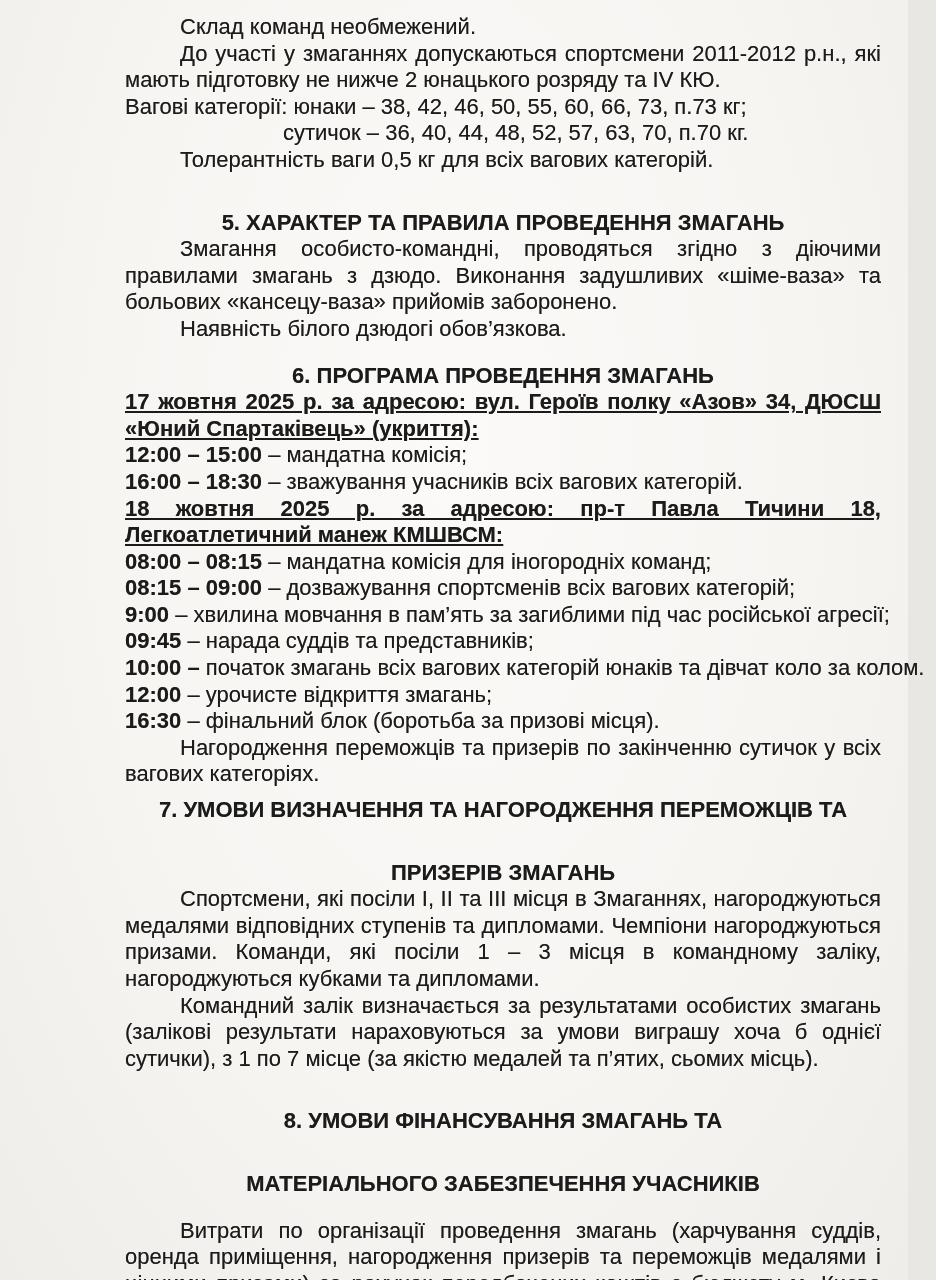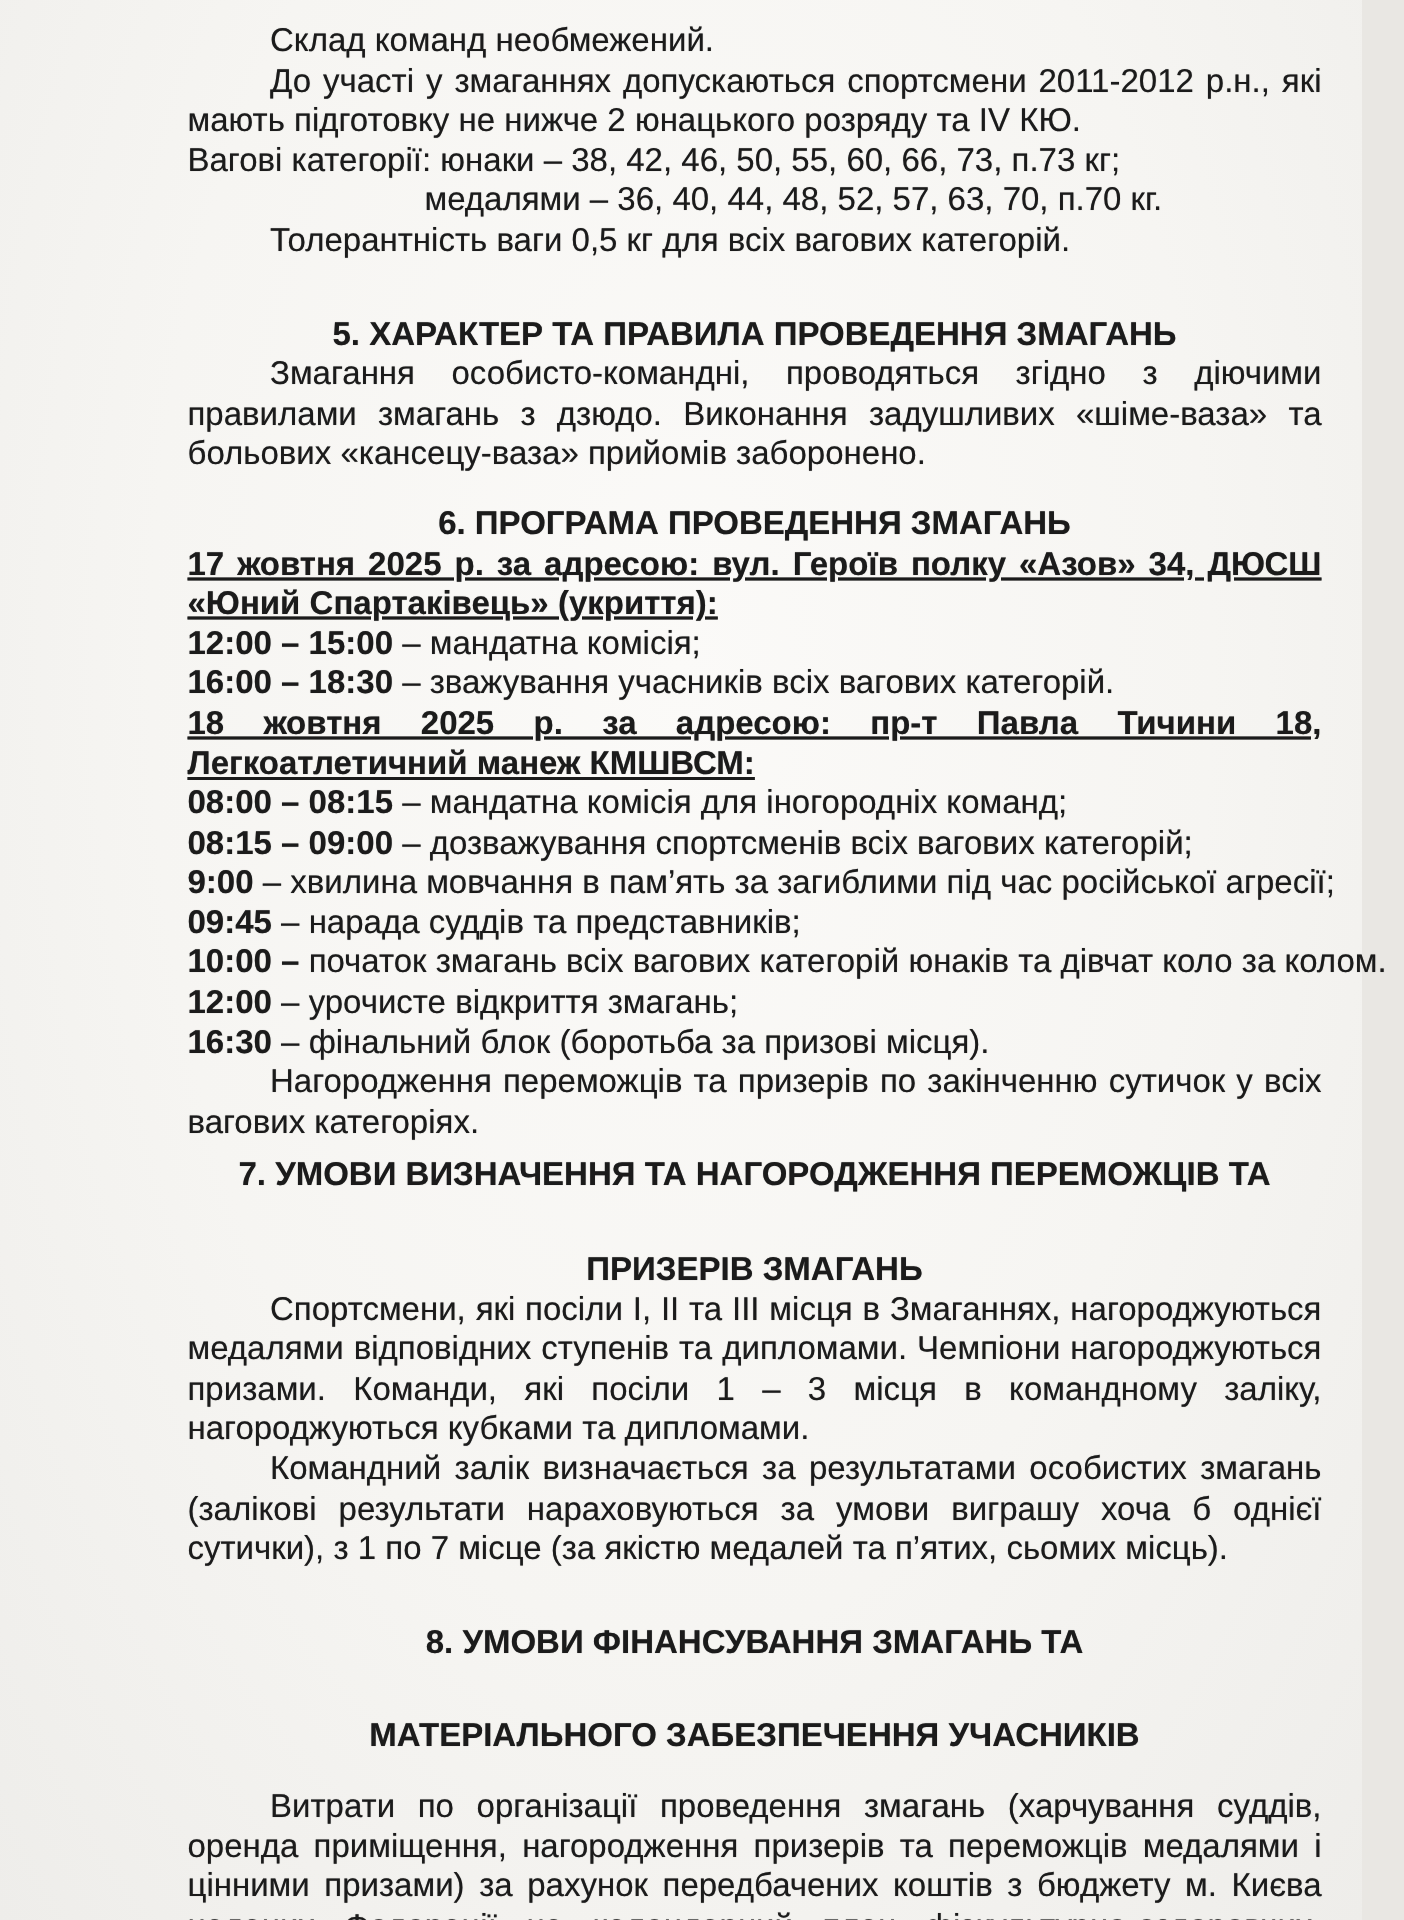--- a/index.html
+++ b/index.html
@@ -68,27 +68,28 @@
 </head>
 <body>
 
 <div class="page">
   <div class="content">
 
     <div class="intro">
       <p class="para">Склад команд необмежений.</p>
       <p class="para">До участі у змаганнях допускаються спортсмени 2011-2012 р.н., які  мають підготовку не нижче 2 юнацького розряду та IV КЮ.</p>
       <p class="line">Вагові категорії: юнаки – 38, 42, 46, 50, 55, 60, 66, 73, п.73 кг;</p>
-      <p class="line girls-line">медалями – 36, 40, 44, 48, 52, 57, 63, 70, п.70 кг.</p>
+      <p class="line girls-line">сутичок – 36, 40, 44, 48, 52, 57, 63, 70, п.70 кг.</p>
       <p class="para">Толерантність ваги 0,5 кг для всіх вагових категорій.</p>
     </div>
 
     <div>
       <div class="title s5-title">5. ХАРАКТЕР ТА ПРАВИЛА ПРОВЕДЕННЯ ЗМАГАНЬ</div>
       <p class="para">Змагання особисто-командні, проводяться згідно з діючими правилами змагань з дзюдо. Виконання задушливих «шіме-ваза» та больових «кансецу-ваза» прийомів заборонено.</p>
+      <p class="para">Наявність білого дзюдогі обов’язкова.</p>
     </div>
 
     <div>
       <div class="title s6-title">6. ПРОГРАМА ПРОВЕДЕННЯ ЗМАГАНЬ</div>
 
       <div class="date-heading">17 жовтня 2025 р. за адресою: вул. Героїв полку «Азов» 34, ДЮСШ «Юний Спартаківець» (укриття):</div>
 
       <div class="sched">
         <span class="time">12:00 – 15:00</span>
         <span class="desc">– мандатна комісія;</span>

